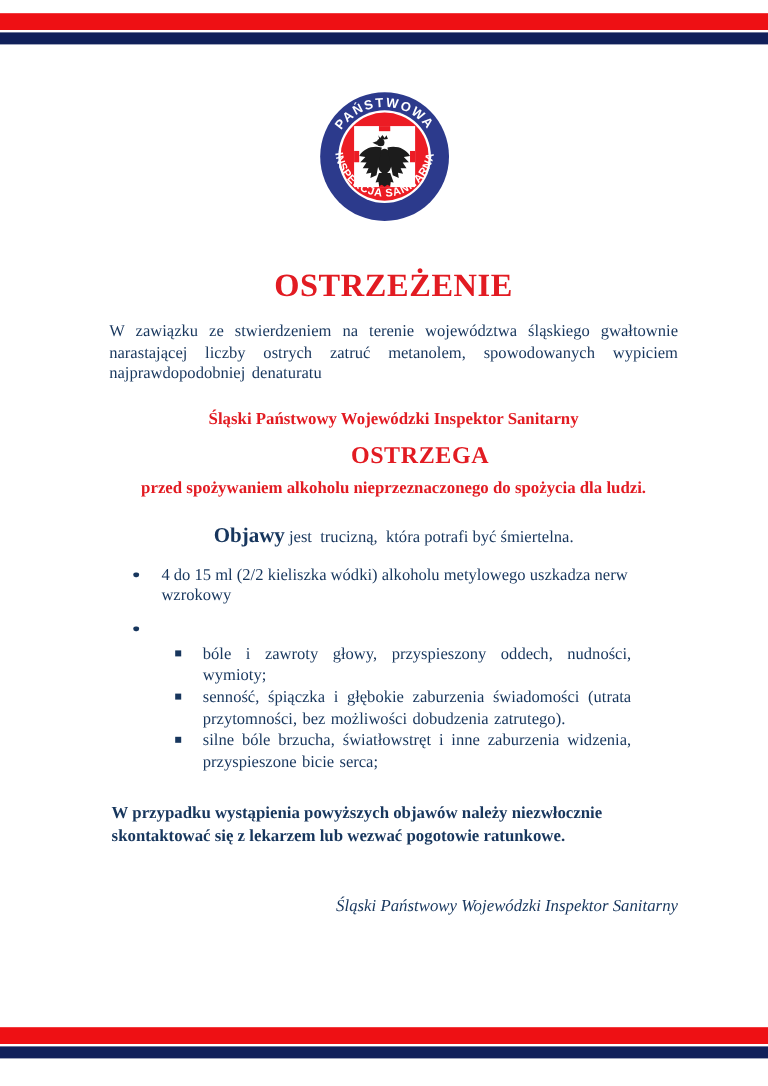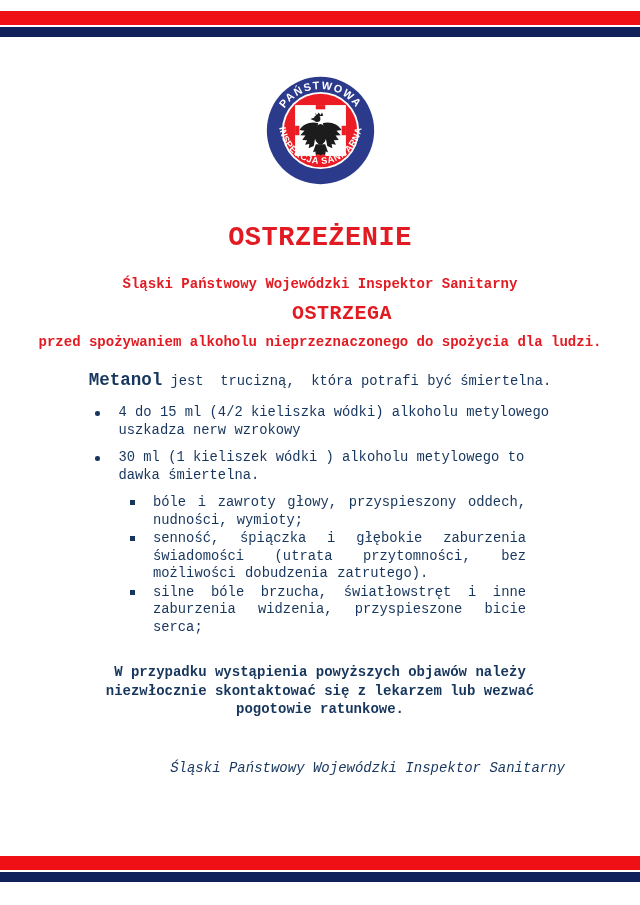--- a/index.html
+++ b/index.html
@@ -21,21 +21,21 @@
   .stripes{left:0;right:0;position:absolute;}
   .stripes-top{top:11px;}
   .stripes-bottom{top:856px;}
   .bar-red{height:14px;background:var(--stripe-red);}
   .bar-gap{height:2px;background:#ffffff;}
   .bar-navy{height:10px;background:var(--stripe-navy);}
   
   .logo-wrap{position:absolute;top:74px;left:0;right:0;text-align:center;}
   .logo-wrap svg{width:113px;height:113px;}
   
-  .content{position:absolute;top:222px;left:0;right:0;font-family:Liberation Mono, monospace;}
+  .content{position:absolute;top:222px;left:16px;right:0;}
   .title{
     text-align:center;color:var(--red);font-weight:bold;
     font-size:27px;line-height:32px;letter-spacing:.5px;
   }
   .intro{
     margin:13px 75px 0 75px;text-align:justify;
     font-size:13.8px;line-height:17.5px;word-spacing:2px;
   }
   .red-line{ text-align:center;color:var(--red);font-weight:bold;font-size:14px;line-height:18px;}
   .red-line-1{margin-top:21px;}
@@ -66,21 +66,21 @@
   .arrow-icon{flex:0 0 auto;margin:3px 15px 0 0;}
   .square-list{margin:1px 114px 0 130px;}
   .square-list>li{margin-bottom:1px;}
   .sq{
     flex:0 0 auto;width:5px;height:5px;
     background:var(--navy-text);margin:6px 18px 0 0;
   }
   .square-list .li-text{text-align:justify;word-spacing:1px;}
   
   .footer-warning{
-    margin:27px auto 0 auto;max-width:470px;text-align:center;
+    margin:27px auto 0 auto;max-width:470px;text-align:left;
     font-weight:bold;font-size:14px;line-height:18.5px;
   }
   .signature{
     margin:40px 75px 0 0;text-align:right;font-style:italic;
     font-size:14px;line-height:18px;
   }
 </style>
 </head>
 <body>
 
@@ -125,35 +125,35 @@
     <text font-family="Liberation Sans, DejaVu Sans, sans-serif" font-size="9.8" font-weight="bold" fill="#ffffff" letter-spacing="0.6">
       <textPath href="#arc-bottom" startOffset="50%" text-anchor="middle">INSPEKCJA SANITARNA</textPath>
     </text>
   </svg>
 </div>
 
 <div class="content">
 
   <h1 class="title">OSTRZEŻENIE</h1>
 
+  <p class="intro">W zawiązku ze stwierdzeniem na terenie województwa śląskiego gwałtownie narastającej liczby ostrych zatruć metanolem, spowodowanych wypiciem najprawdopodobniej denaturatu</p>
 
   <p class="red-line red-line-1">Śląski Państwowy Wojewódzki Inspektor Sanitarny</p>
   <p class="red-line ostrzega">OSTRZEGA</p>
   <p class="red-line red-line-3">przed spożywaniem alkoholu nieprzeznaczonego do spożycia dla ludzi.</p>
 
-  <p class="metanol-line"><span class="metanol-word">Metanol</span><span> jest  trucizną,  która potrafi być śmiertelna.</span></p>
+  <p class="metanol-line"><span class="metanol-word">Objawy</span><span> jest  trucizną,  która potrafi być śmiertelna.</span></p>
 
   <ul class="dose-list">
     <li class="li-row">
       <span class="dot"></span>
-      <span class="li-text">4 do 15 ml (4/2 kieliszka wódki) alkoholu metylowego uszkadza nerw wzrokowy</span>
+      <span class="li-text">4 do 15 ml (2/2 kieliszka wódki) alkoholu metylowego uszkadza nerw wzrokowy</span>
     </li>
     <li class="li-row">
       <span class="dot"></span>
-      <span class="li-text">30 ml (1 kieliszek wódki ) alkoholu metylowego to dawka śmiertelna.</span>
     </li>
   </ul>
 
 
 
   <ul class="square-list">
     <li class="li-row">
       <span class="sq"></span>
       <span class="li-text">bóle i zawroty głowy, przyspieszony oddech, nudności, wymioty;</span>
     </li>

